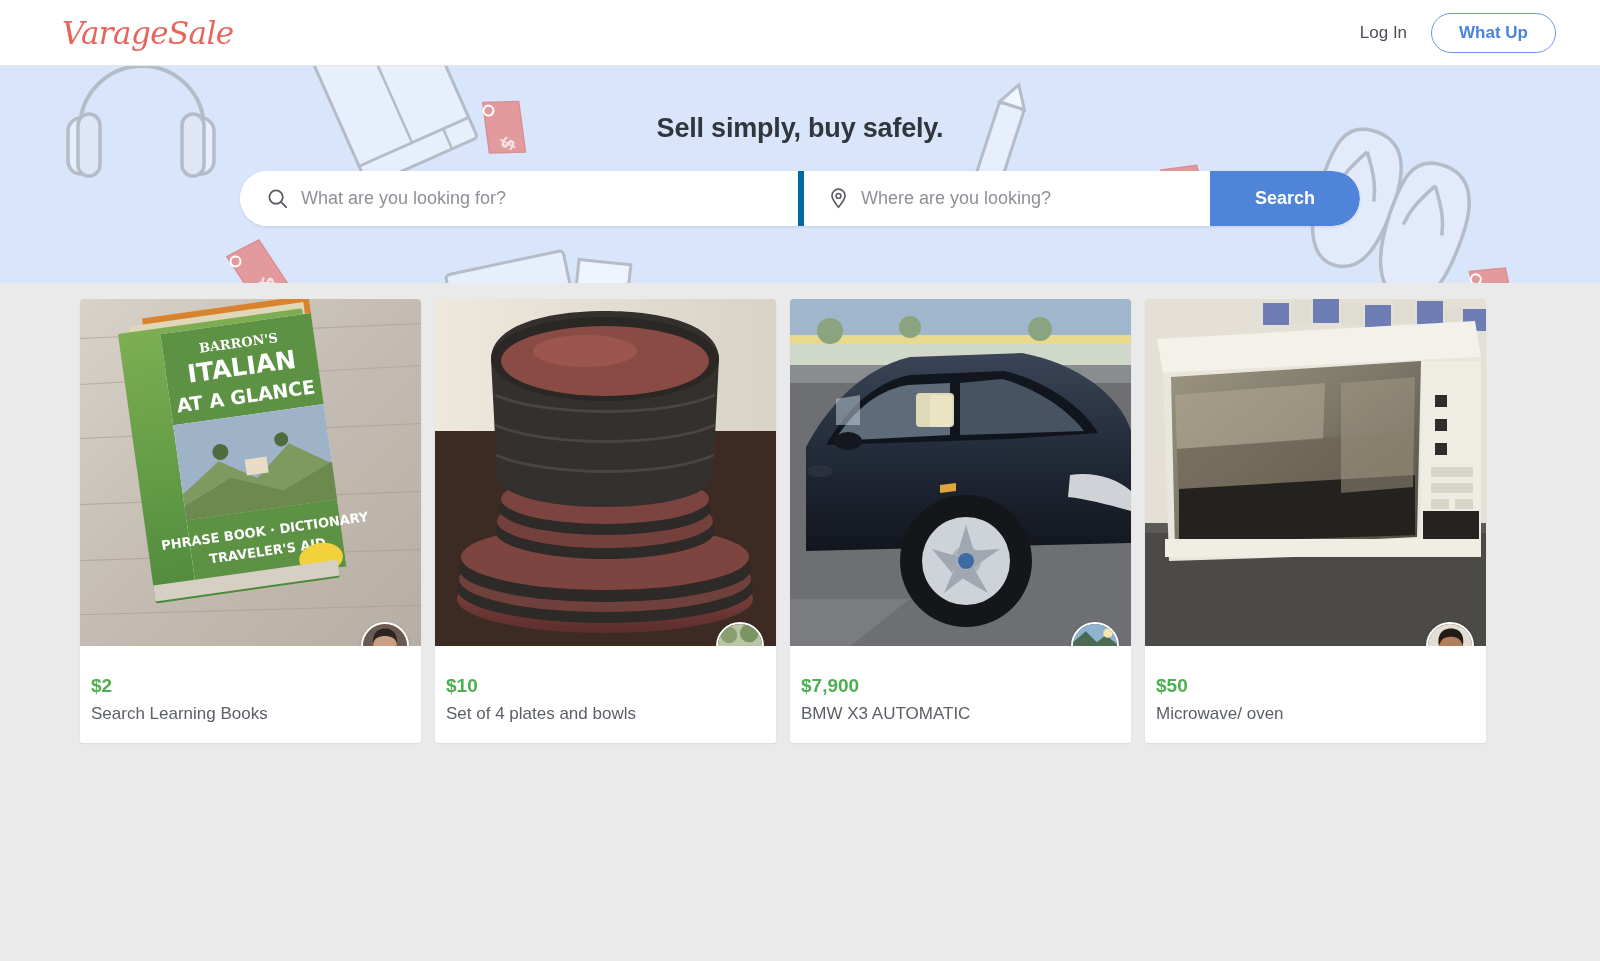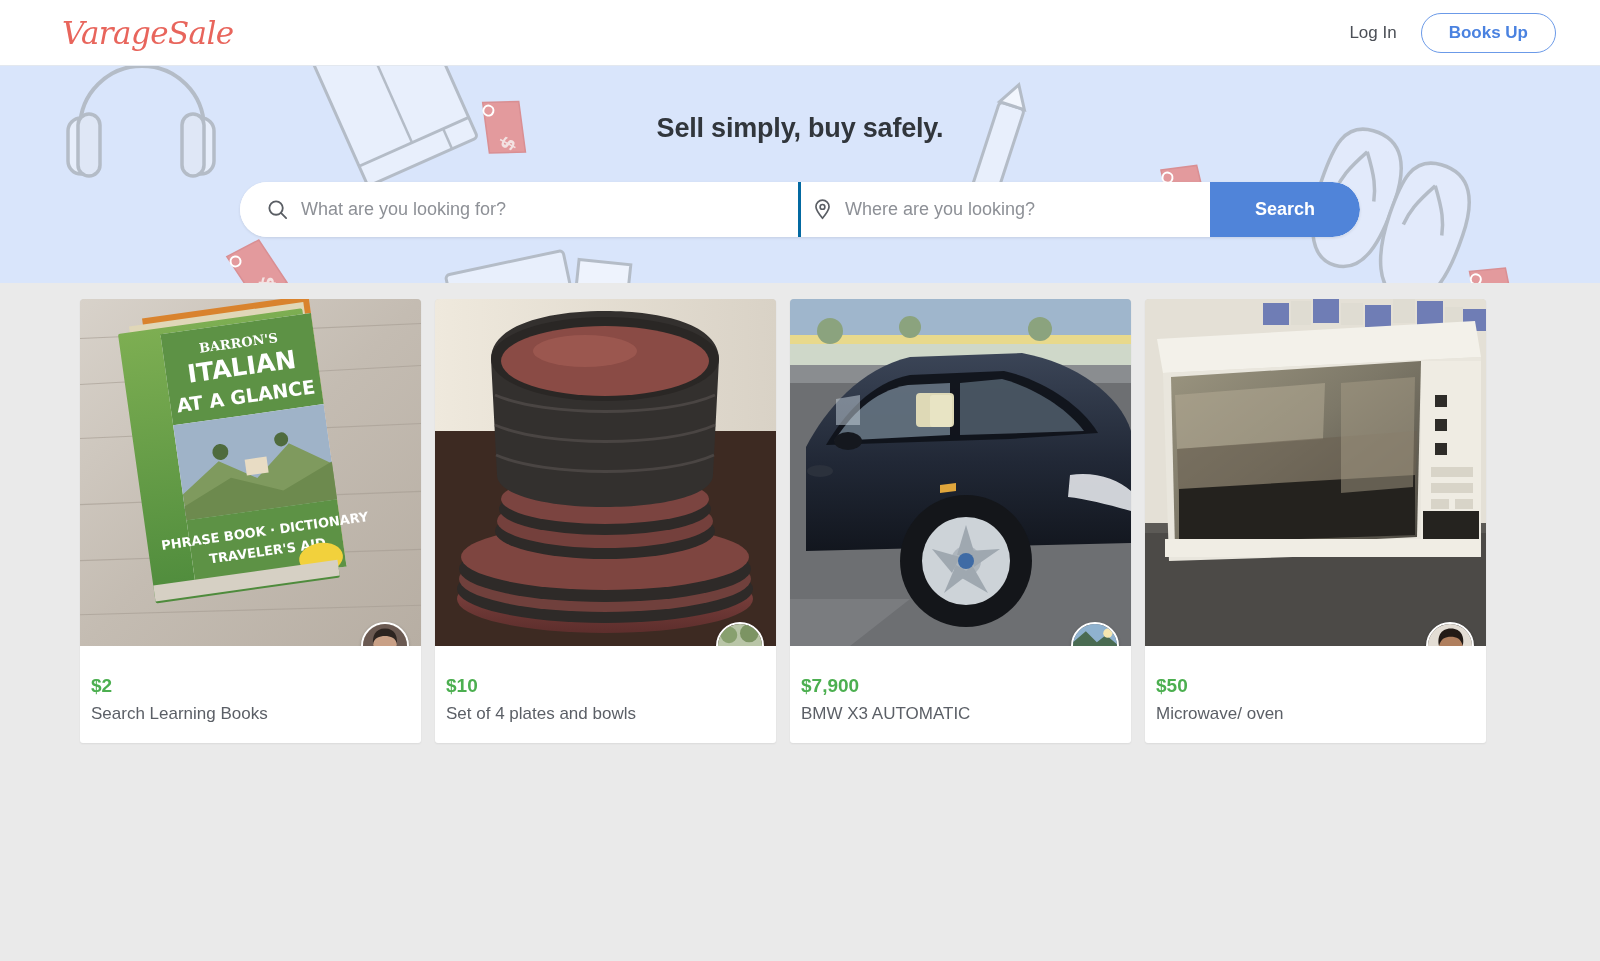--- a/index.html
+++ b/index.html
@@ -61,35 +61,35 @@
     display:flex; flex-direction:column;
     align-items:center;
   }
   .tagline {
     margin-top:47px;
     font-size:27px; font-weight:bold;
     color:#31363c;
     letter-spacing:-0.2px;
   }
   .searchbar {
-    margin-top:38px;
+    margin-top:27px;
     display:flex; align-items:stretch;
     width:1120px; height:55px;
     border-radius:28px;
     overflow:hidden;
     background:#fff;
     box-shadow:0 1px 3px rgba(0,0,0,.10);
   }
   .field {
     display:flex; align-items:center; gap:12px;
     background:#fff; height:100%;
     padding:0 22px;
   }
   .field.query { flex:0 0 558px; padding-left:26px; }
-  .field.loc   { flex:1 1 auto; border-left:3px solid #0369a1; padding-left:11px; }
+  .field.loc   { flex:1 1 auto; border-left:6px solid #0369a1; padding-left:24px; }
   .field input {
     border:none; outline:none;
     font-size:18px; color:#43464b;
     background:transparent;
     width:100%;
     font-family:"Liberation Sans", sans-serif;
   }
   .field input::placeholder { color:#8d9096; }
   .icon-glyph { flex:0 0 auto; display:flex; align-items:center; }
   .search-btn {
@@ -151,21 +151,21 @@
     line-height:1.2;
   }
 </style>
 </head>
 <body>
 
 <div class="header">
   <div class="logo">VarageSale</div>
   <div class="header-right">
     <button class="login-link">Log In</button>
-    <button class="signup-btn">Books Up</button>
+    <button class="signup-btn">What Up</button>
   </div>
 </div>
 
 <div class="hero">
 
   <svg class="hero-art" viewBox="0 0 1600 217" preserveAspectRatio="xMidYMid slice">
     <defs>
       <g id="pricetag">
         <path d="M0,0 L34,-12 L56,34 L22,46 Z" fill="#e39a9d" stroke="#d98f93" stroke-width="1.5"></path>
         <circle cx="8" cy="6" r="5" fill="none" stroke="#ffffff" stroke-width="2"></circle>

